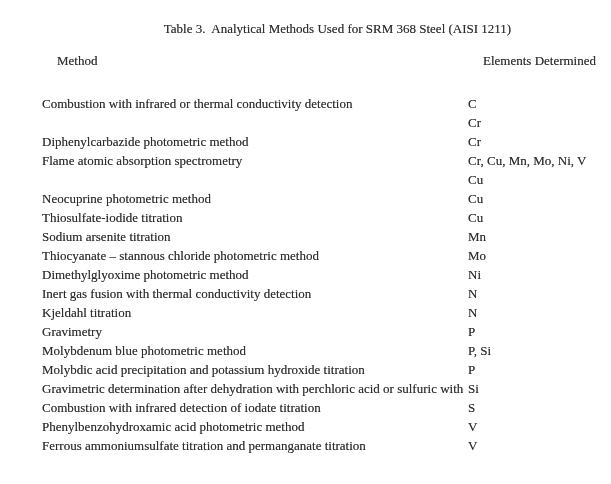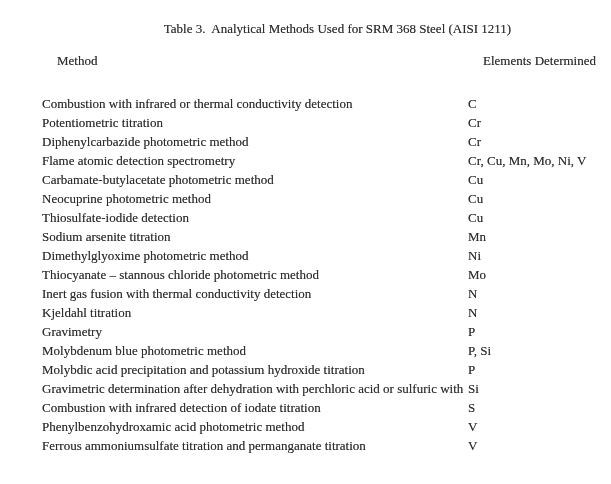--- a/index.html
+++ b/index.html
@@ -73,62 +73,60 @@
     <span class="cell-elements">Elements Determined</span>
   </div>
 
   <div class="tbody">
   <div class="row">
     <span class="cell-method">Combustion with infrared or thermal conductivity detection</span>
     <span class="cell-elements">C</span>
   </div>
 
   <div class="row">
-    <span class="cell-method">Potentiometric titration</span>
     <span class="cell-elements">Cr</span>
   </div>
 
   <div class="row">
     <span class="cell-method">Diphenylcarbazide photometric method</span>
     <span class="cell-elements">Cr</span>
   </div>
 
   <div class="row">
-    <span class="cell-method">Flame atomic detection spectrometry</span>
+    <span class="cell-method">Flame atomic absorption spectrometry</span>
     <span class="cell-elements">Cr, Cu, Mn, Mo, Ni, V</span>
   </div>
 
   <div class="row">
-    <span class="cell-method">Carbamate-butylacetate photometric method</span>
     <span class="cell-elements">Cu</span>
   </div>
 
   <div class="row">
     <span class="cell-method">Neocuprine photometric method</span>
     <span class="cell-elements">Cu</span>
   </div>
 
   <div class="row">
-    <span class="cell-method">Thiosulfate-iodide detection</span>
+    <span class="cell-method">Thiosulfate-iodide titration</span>
     <span class="cell-elements">Cu</span>
   </div>
 
   <div class="row">
     <span class="cell-method">Sodium arsenite titration</span>
     <span class="cell-elements">Mn</span>
   </div>
 
   <div class="row">
-    <span class="cell-method">Dimethylglyoxime photometric method</span>
-    <span class="cell-elements">Ni</span>
+    <span class="cell-method">Thiocyanate – stannous chloride photometric method</span>
+    <span class="cell-elements">Mo</span>
   </div>
 
   <div class="row">
-    <span class="cell-method">Thiocyanate – stannous chloride photometric method</span>
-    <span class="cell-elements">Mo</span>
+    <span class="cell-method">Dimethylglyoxime photometric method</span>
+    <span class="cell-elements">Ni</span>
   </div>
 
   <div class="row">
     <span class="cell-method">Inert gas fusion with thermal conductivity detection</span>
     <span class="cell-elements">N</span>
   </div>
 
   <div class="row">
     <span class="cell-method">Kjeldahl titration</span>
     <span class="cell-elements">N</span>

